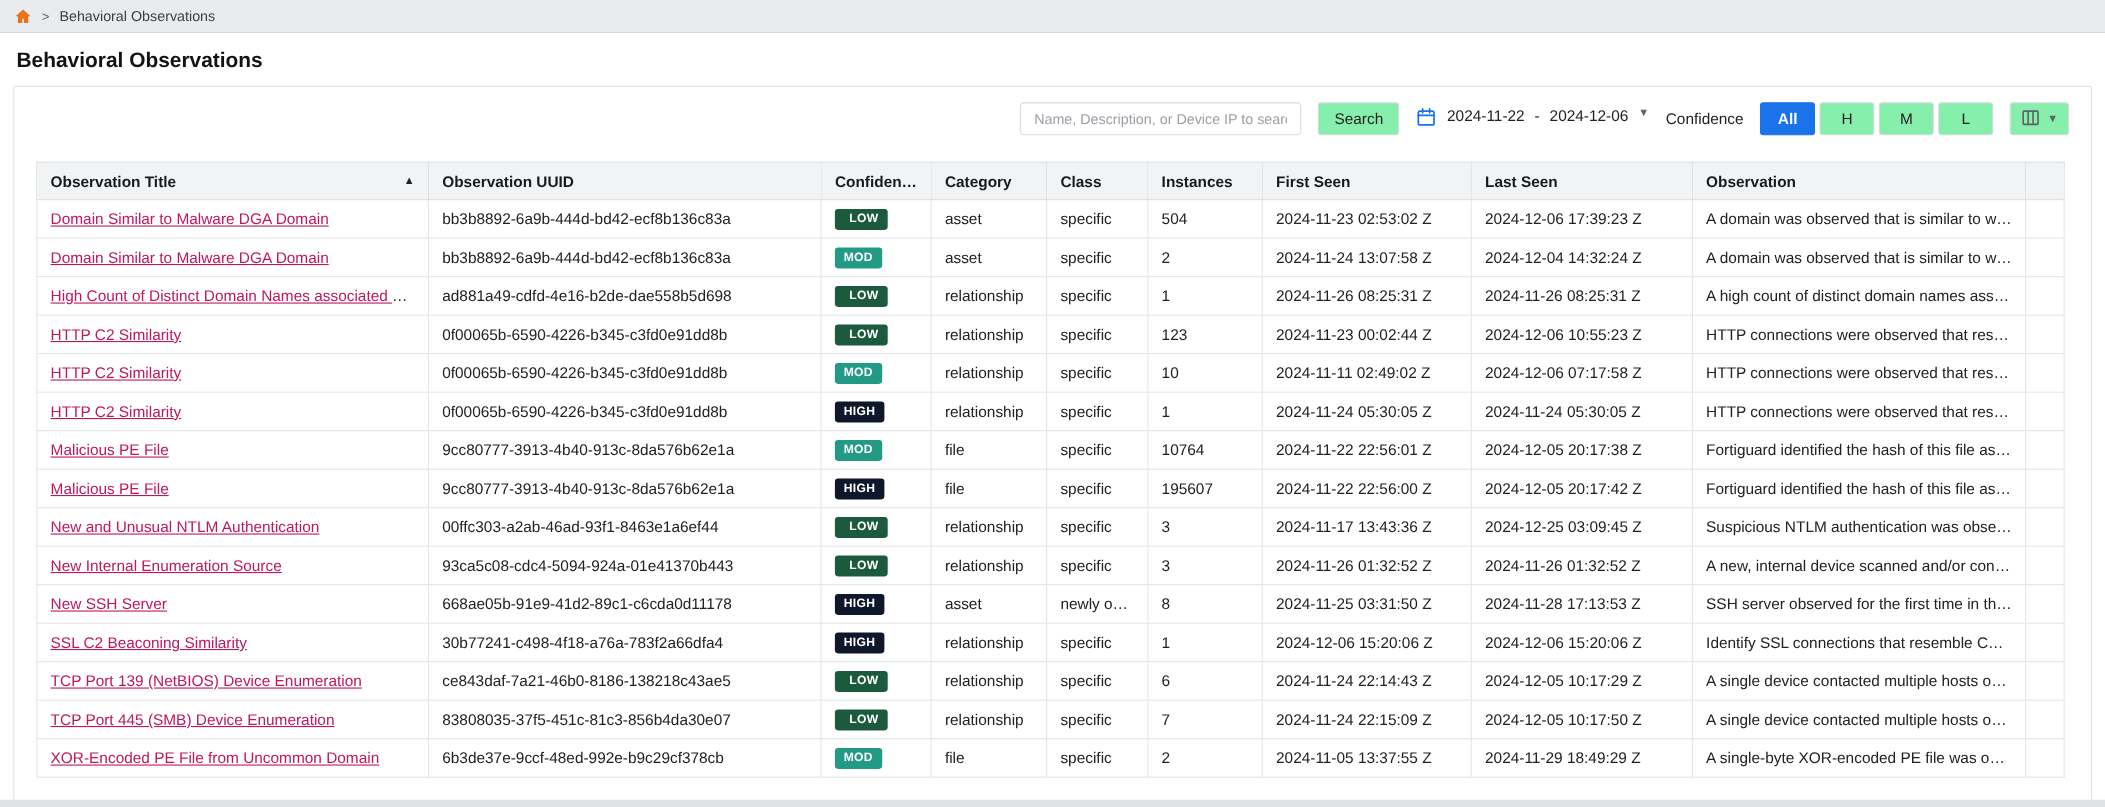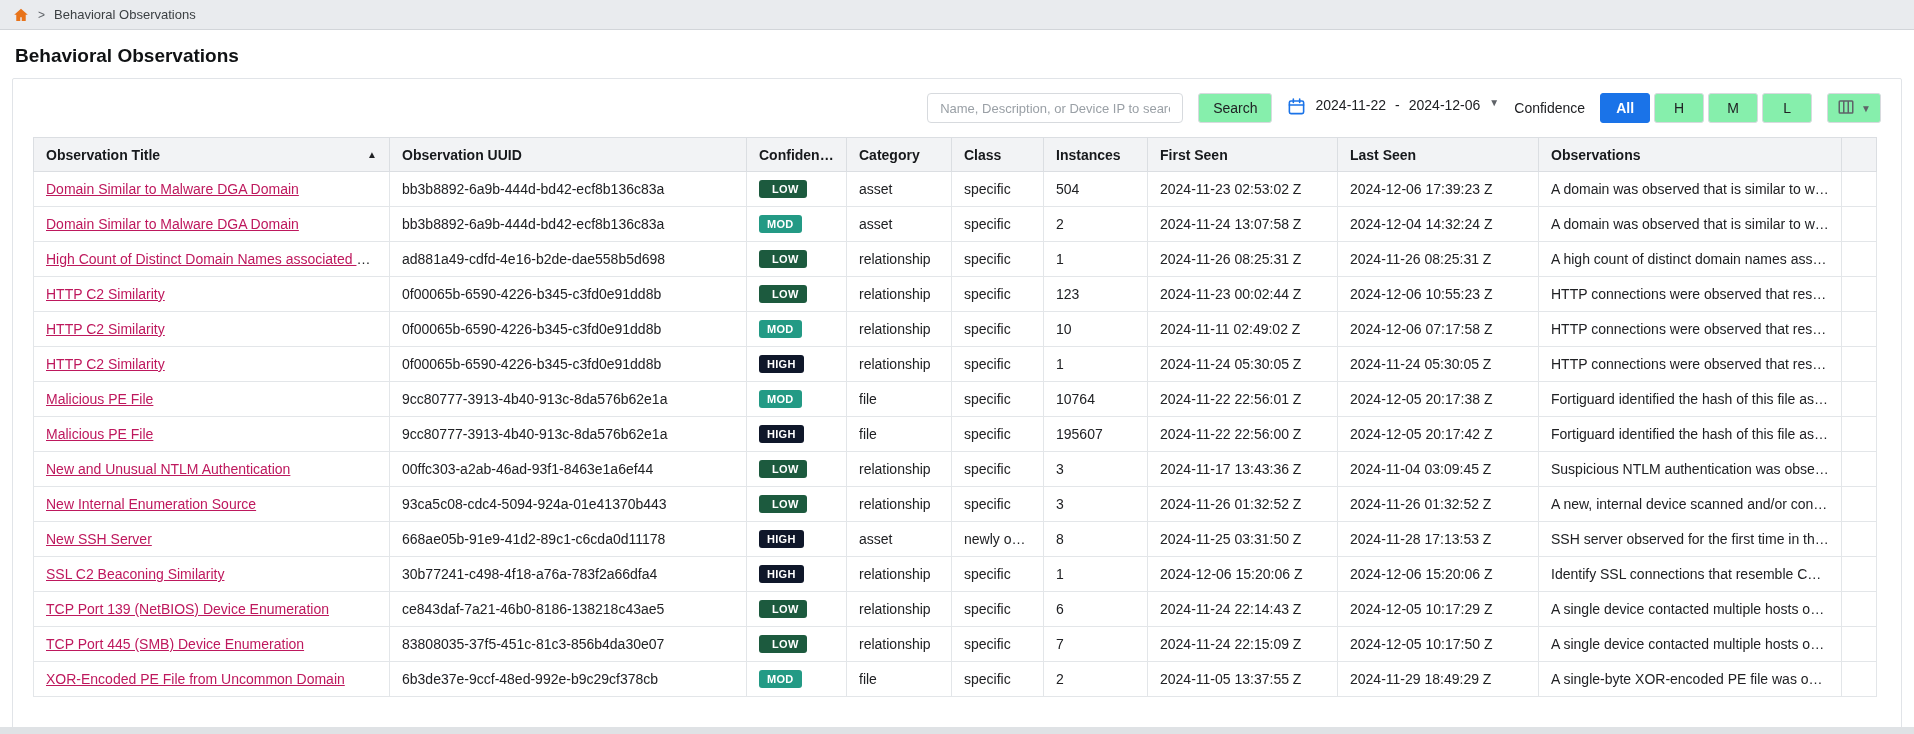--- a/index.html
+++ b/index.html
@@ -35,21 +35,21 @@
   }
   .daterange { display:flex; align-items:flex-start; gap:9px; cursor:pointer; color:#202124; }
   .daterange .dr-text { font-size:14px; }
   .caret { font-size:10px; color:#5f6368; }
   .conf-label { color:#202124; }
   .conf-group { display:flex; gap:4px; }
   .conf-btn { min-width:50px; text-align:center; padding:4px 10px; }
   .conf-btn.active { background:#1a73e8; border-color:#1a73e8; color:#fff; font-weight:bold; }
   .colpicker { display:flex; align-items:center; gap:6px; padding:0 9px; }
   
-  table { border-collapse:collapse; table-layout:fixed; width:1843px; margin-top:14px; font-size:14px;border-radius:31px; }
+  table { border-collapse:collapse; table-layout:fixed; width:1843px; margin-top:24px; font-size:14px;border-radius:31px; }
   th, td {
     border:1px solid #e3e6e9; padding:0 12px; height:35px; text-align:left;
     white-space:nowrap; overflow:hidden; text-overflow:ellipsis; vertical-align:middle;
   }
   thead th {
     background:#f2f3f5; border-color:#dbdee2; font-weight:bold; height:34px;
     color:#17191c; cursor:pointer; position:relative;
   }
   .sort-icon { float:right; font-size:10px; color:#202124; margin-top:2px; }
   .title-link { color:#be185d; text-decoration:underline; cursor:pointer; }
@@ -137,21 +137,21 @@
           <span>Observation Title</span>
           <span class="sort-icon">▲</span>
         </th>
         <th>Observation UUID</th>
         <th>Confidence</th>
         <th>Category</th>
         <th>Class</th>
         <th>Instances</th>
         <th>First Seen</th>
         <th>Last Seen</th>
-        <th>Observations</th>
+        <th>Observation</th>
         <th></th>
       </tr>
     </thead>
     <tbody id="tbody">
         <tr>
           <td><a class="title-link">Domain Similar to Malware DGA Domain</a></td>
           <td>bb3b8892-6a9b-444d-bd42-ecf8b136c83a</td>
           <td><span class="pill pill-low">LOW</span></td>
           <td>asset</td>
           <td>specific</td>
@@ -246,21 +246,21 @@
           <td></td>
         </tr>
         <tr>
           <td><a class="title-link">New and Unusual NTLM Authentication</a></td>
           <td>00ffc303-a2ab-46ad-93f1-8463e1a6ef44</td>
           <td><span class="pill pill-low">LOW</span></td>
           <td>relationship</td>
           <td>specific</td>
           <td>3</td>
           <td>2024-11-17 13:43:36 Z</td>
-          <td>2024-11-04 03:09:45 Z</td>
+          <td>2024-12-25 03:09:45 Z</td>
           <td>Suspicious NTLM authentication was observed...</td>
           <td></td>
         </tr>
         <tr>
           <td><a class="title-link">New Internal Enumeration Source</a></td>
           <td>93ca5c08-cdc4-5094-924a-01e41370b443</td>
           <td><span class="pill pill-low">LOW</span></td>
           <td>relationship</td>
           <td>specific</td>
           <td>3</td>

